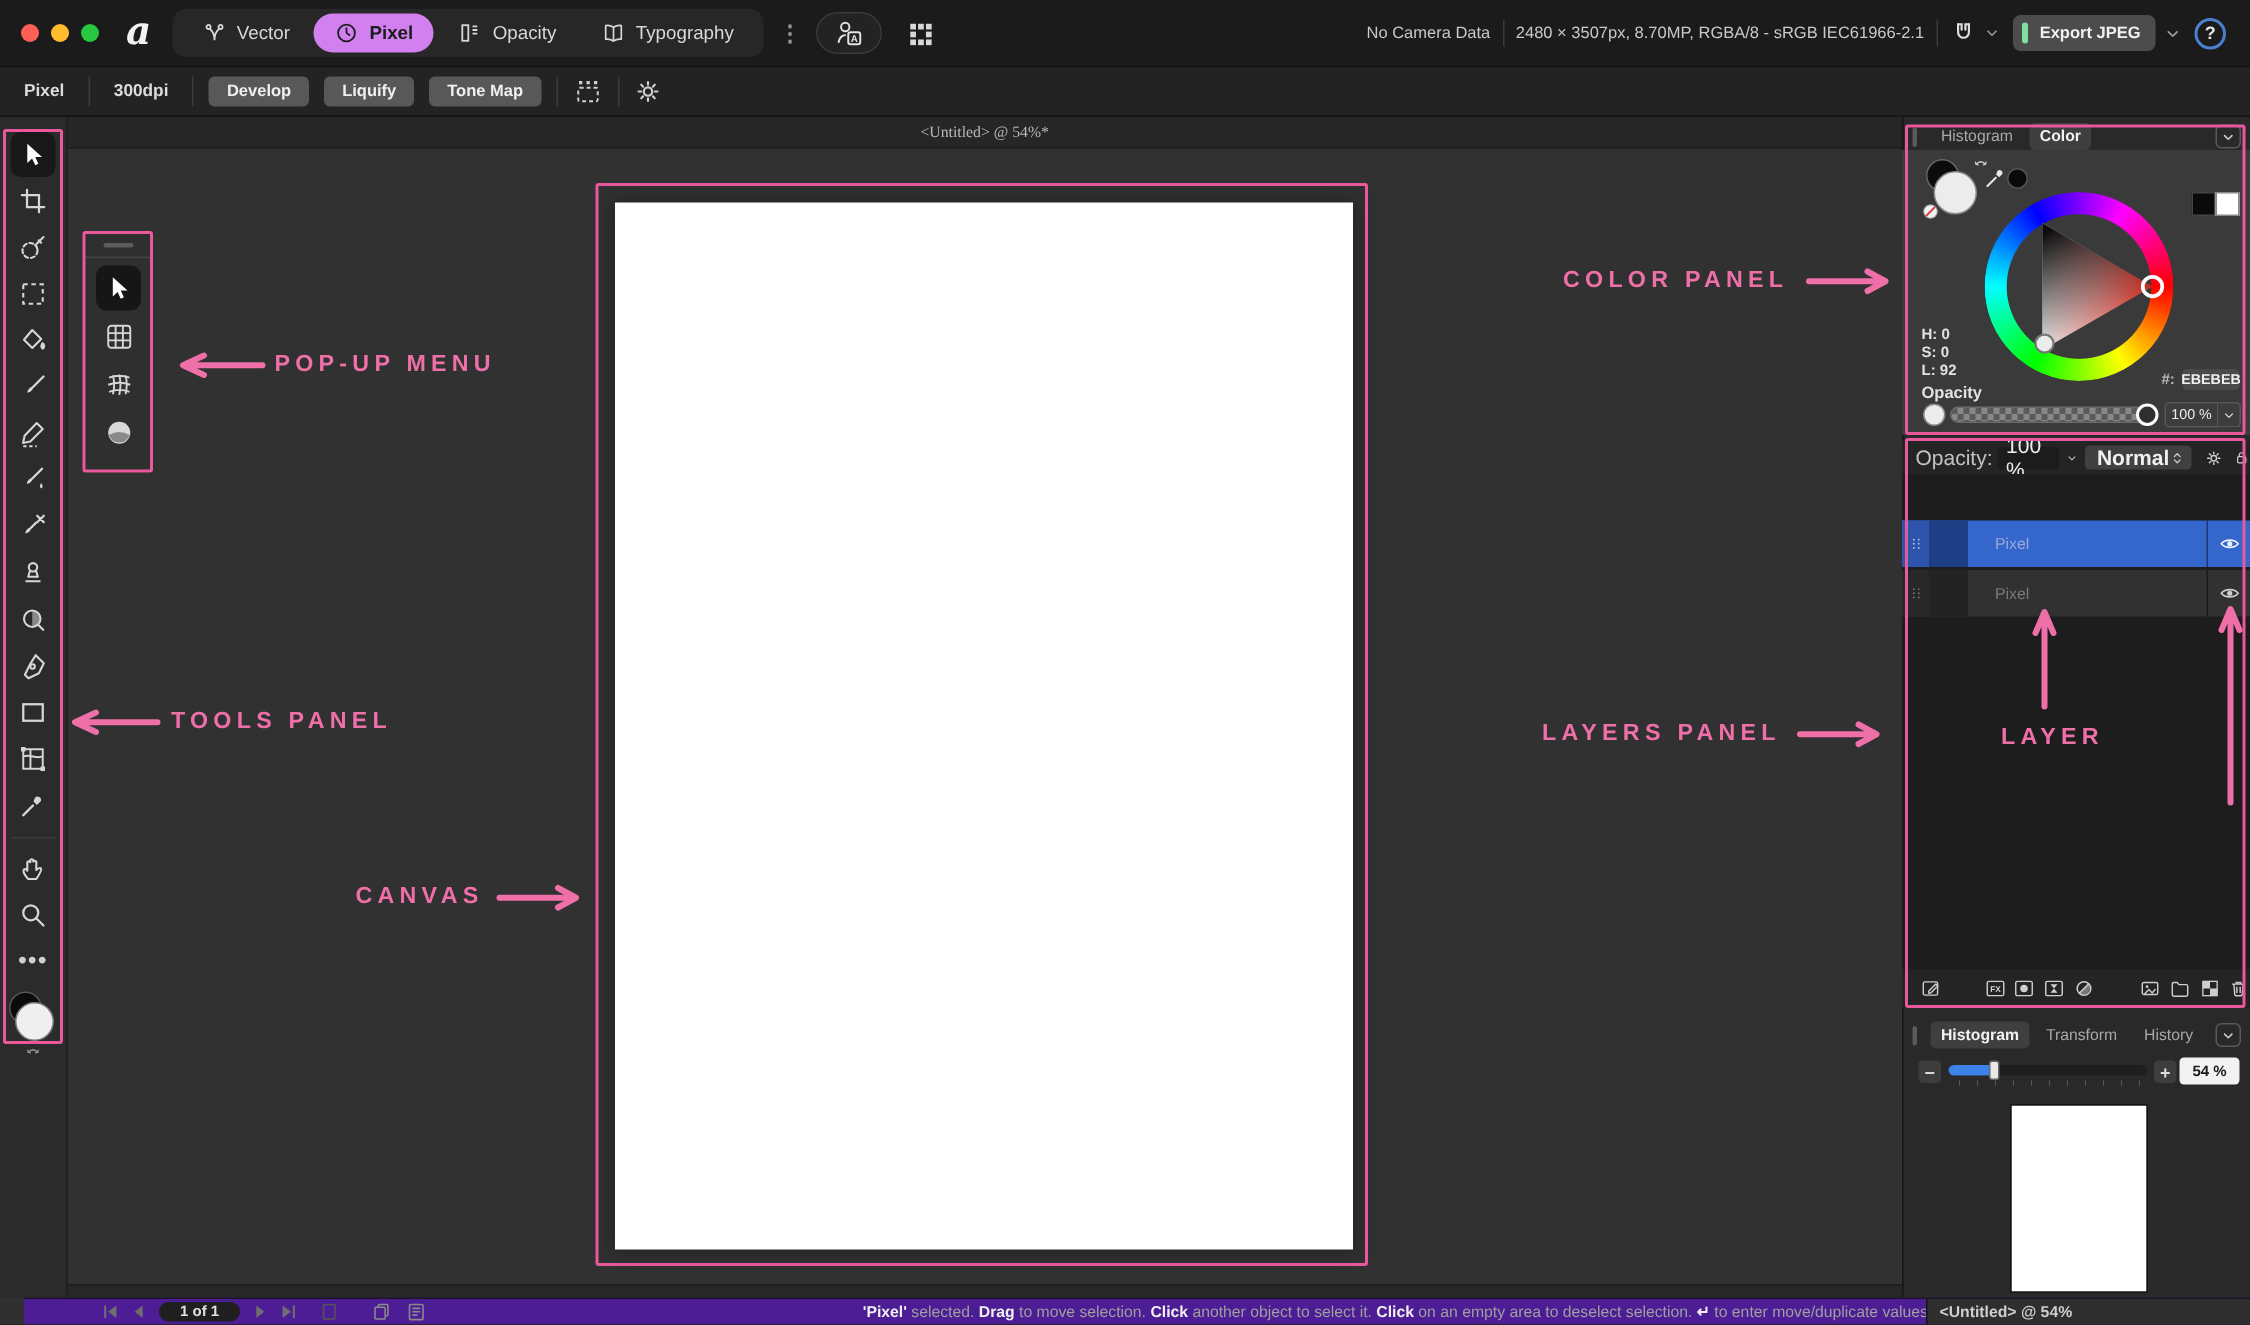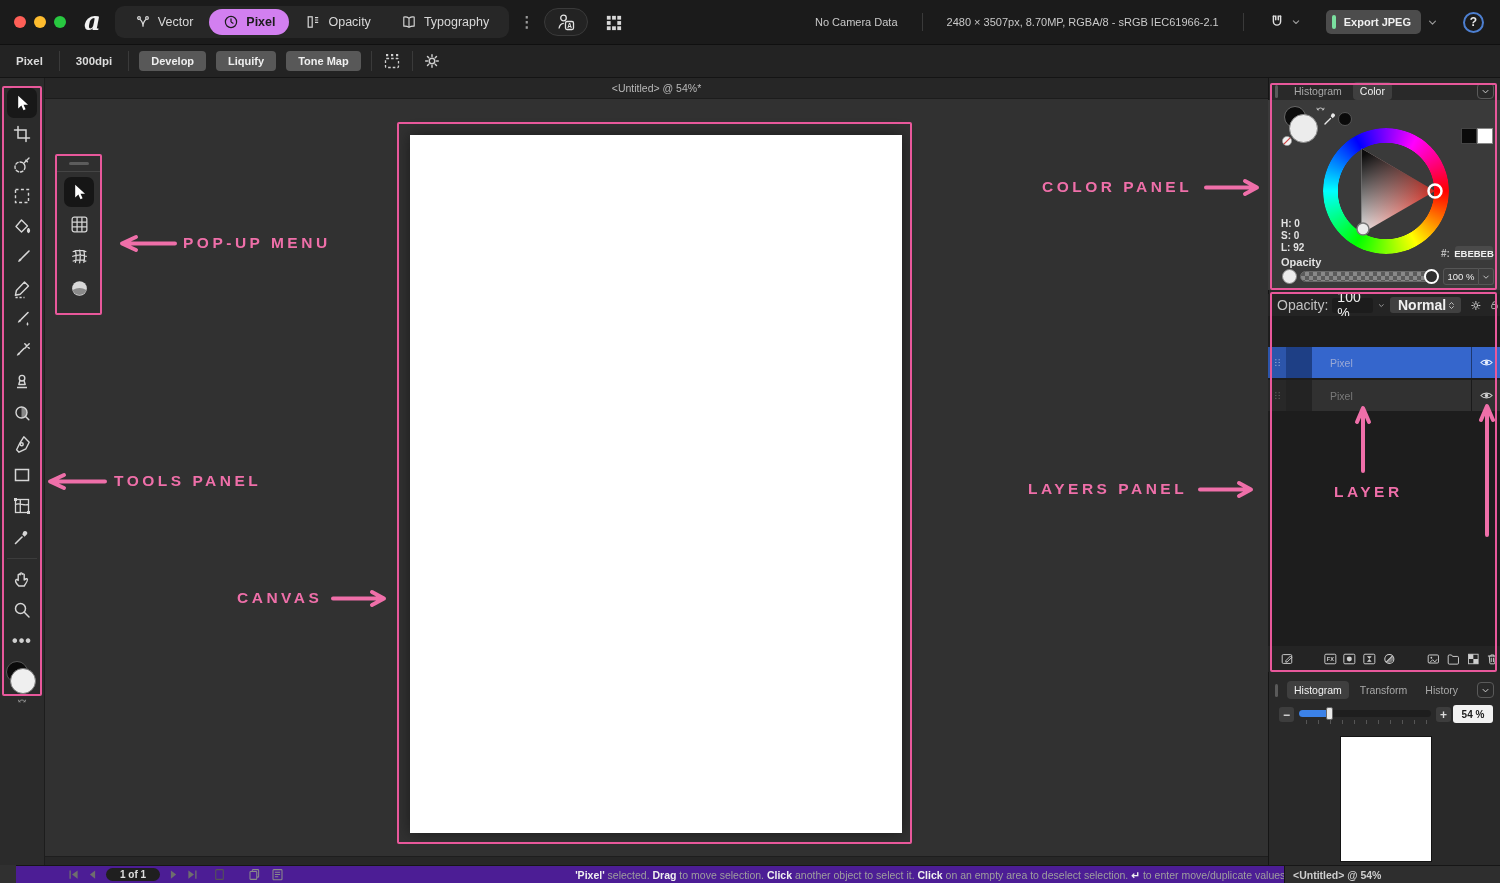--- a/index.html
+++ b/index.html
@@ -12,35 +12,35 @@
 
   
   #topbar { left:0; top:0; width:1500px; height:45px; background:#1b1b1b; display:flex; align-items:center; border-bottom:1px solid #101010; }
   .tl { width:12px; height:12px; border-radius:50%; margin-right:8px; }
   .logo { font-family:"DejaVu Serif", serif; font-style:italic; font-weight:bold; font-size:26px; color:#f2f2f2; margin:0 14px 2px 10px; }
   #personabar { background:#272727; border-radius:9px; height:32px; display:flex; align-items:center; padding:0 6px; gap:2px; }
   .persona { display:flex; align-items:center; gap:7px; padding:0 14px; height:26px; border-radius:13px; color:#d8d8d8; font-size:12.5px; cursor:default; }
   .persona.active { background:#d27ff0; color:#1c1c1c; font-weight:bold; }
   .vdots { color:#9a9a9a; font-size:15px; letter-spacing:0; margin:0 10px; font-weight:bold; }
   .pillbtn { background:#232323; border:1px solid #3a3a3a; border-radius:15px; height:28px; width:44px; display:flex; align-items:center; justify-content:center; }
-  .tb-right { margin-left:auto; display:flex; align-items:center; gap:24px; padding-right:16px; font-size:11px; color:#c9c9c9; }
+  .tb-right { margin-left:auto; display:flex; align-items:center; gap:8px; padding-right:16px; font-size:11px; color:#c9c9c9; }
   .tb-sep { width:1px; height:18px; background:#3a3a3a; }
   #export-btn { background:#4c4c4c; border-radius:5px; height:24px; display:flex; align-items:center; padding:0 10px 0 0; overflow:hidden; }
   #export-btn .bar { width:4px; height:14px; background:#7be0a0; border-radius:2px; margin:0 8px 0 6px; }
   #export-btn .lbl { color:#f0f0f0; font-weight:bold; font-size:11px; }
   #help-btn { width:21px; height:21px; border-radius:50%; border:2px solid #4d7fd0; color:#e8e8e8; font-size:12px; font-weight:bold; display:flex; align-items:center; justify-content:center; }
 
   
   #toolbar2 { left:0; top:45px; width:1500px; height:33px; background:#232323; border-bottom:1px solid #141414; display:flex; align-items:center; gap:10px; padding-left:10px; }
   #toolbar2 .lab { font-size:11.5px; font-weight:bold; color:#dcdcdc; padding:0 6px; }
   .t2sep { width:1px; height:20px; background:#3a3a3a; }
   .t2btn { background:#585858; border-radius:4px; color:#efefef; font-size:11px; font-weight:bold; padding:4px 12px; }
 
   
-  #docstrip { left:45px; top:78px; width:1223px; height:21px; background:#262626; border-bottom:1px solid #1c1c1c; display:flex; align-items:center; justify-content:center; color:#b9b9b9; font-size:10.5px; }
+  #docstrip { left:45px; top:78px; width:1223px; height:21px; background:#262626; border-bottom:1px solid #1c1c1c; display:flex; align-items:center; justify-content:center; color:#b9b9b9; font-size:10.5px;font-family:Liberation Serif, serif; }
   #workspace { left:45px; top:99px; width:1223px; height:757px; background:#313131; }
   #hscroll { left:45px; top:856px; width:1223px; height:9px; background:#272727; border-top:1px solid #1e1e1e; }
   #canvas-page { left:410px; top:135px; width:492px; height:698px; background:#ffffff; box-shadow:0 0 14px rgba(0,0,0,.45); }
 
   
   #toolrail { left:0; top:78px; width:45px; height:787px; background:#2b2b2b; border-right:1px solid #1d1d1d; display:flex; flex-direction:column; align-items:center; padding-top:10px; }
   .tslot { width:30px; height:30px; display:flex; align-items:center; justify-content:center; margin-bottom:1px; }
   .tslot.sel { background:#181818; border-radius:7px; }
   .raildiv { width:30px; height:1px; background:#3c3c3c; margin:5px 0; }
   #fgbg { position:relative; width:34px; height:34px; margin-top:4px; }
@@ -52,21 +52,21 @@
   #popup .handle { width:20px; height:3px; border-radius:2px; background:#5c5c5c; margin-bottom:6px; }
   #popup .psep { width:46px; height:1px; background:#454545; margin-bottom:5px; }
   .pslot { width:30px; height:30px; display:flex; align-items:center; justify-content:center; margin-bottom:2px; }
   .pslot.sel { background:#161616; border-radius:7px; }
 
   
   #rightcol { left:1268px; top:78px; width:232px; height:787px; background:#292929; border-left:1px solid #151515; }
   .panel-head { position:absolute; display:flex; align-items:center; height:22px; width:232px; padding-left:7px; gap:4px; }
   .pgrip { width:3px; height:13px; background:#5a5a5a; border-radius:2px; margin-right:5px; }
   .ptab { font-size:10.5px; color:#a8a8a8; padding:3px 7px; border-radius:4px; }
-  .ptab.active { background:#3f3f3f; color:#f2f2f2; font-weight:normal; }
+  .ptab.active { background:#3f3f3f; color:#f2f2f2; font-weight:bold; }
   .phchev { position:absolute; right:6px; top:2px; width:17px; height:16px; border:1px solid #5a5a5a; border-radius:4px; display:flex; align-items:center; justify-content:center; }
 
   
   #colorpanel { left:1268px; top:100px; width:232px; height:190px; background:#3a3a3a; }
   .hsl { position:absolute; font-size:10px; color:#e2e2e2; font-weight:bold; }
   #hexbox { position:absolute; left:1455px; top:246px; width:38px; height:14px; background:#4a4a4a; border-radius:3px; color:#f0f0f0; font-size:9.5px; font-weight:bold; display:flex; align-items:center; justify-content:center; }
   #op-track { position:absolute; left:1300px; top:271px; width:134px; height:11px; border-radius:6px; border:1px solid #6a6a6a;
       background:repeating-conic-gradient(#888 0 25%, #5a5a5a 0 50%) 0 0/8px 8px; }
   #op-thumb { position:absolute; left:1424px; top:269px; width:15px; height:15px; border-radius:50%; background:#2f2f2f; border:2.5px solid #fff; }
   #op-swatch { position:absolute; left:1282px; top:269px; width:15px; height:15px; border-radius:50%; background:#ececec; border:1px solid #888; }

